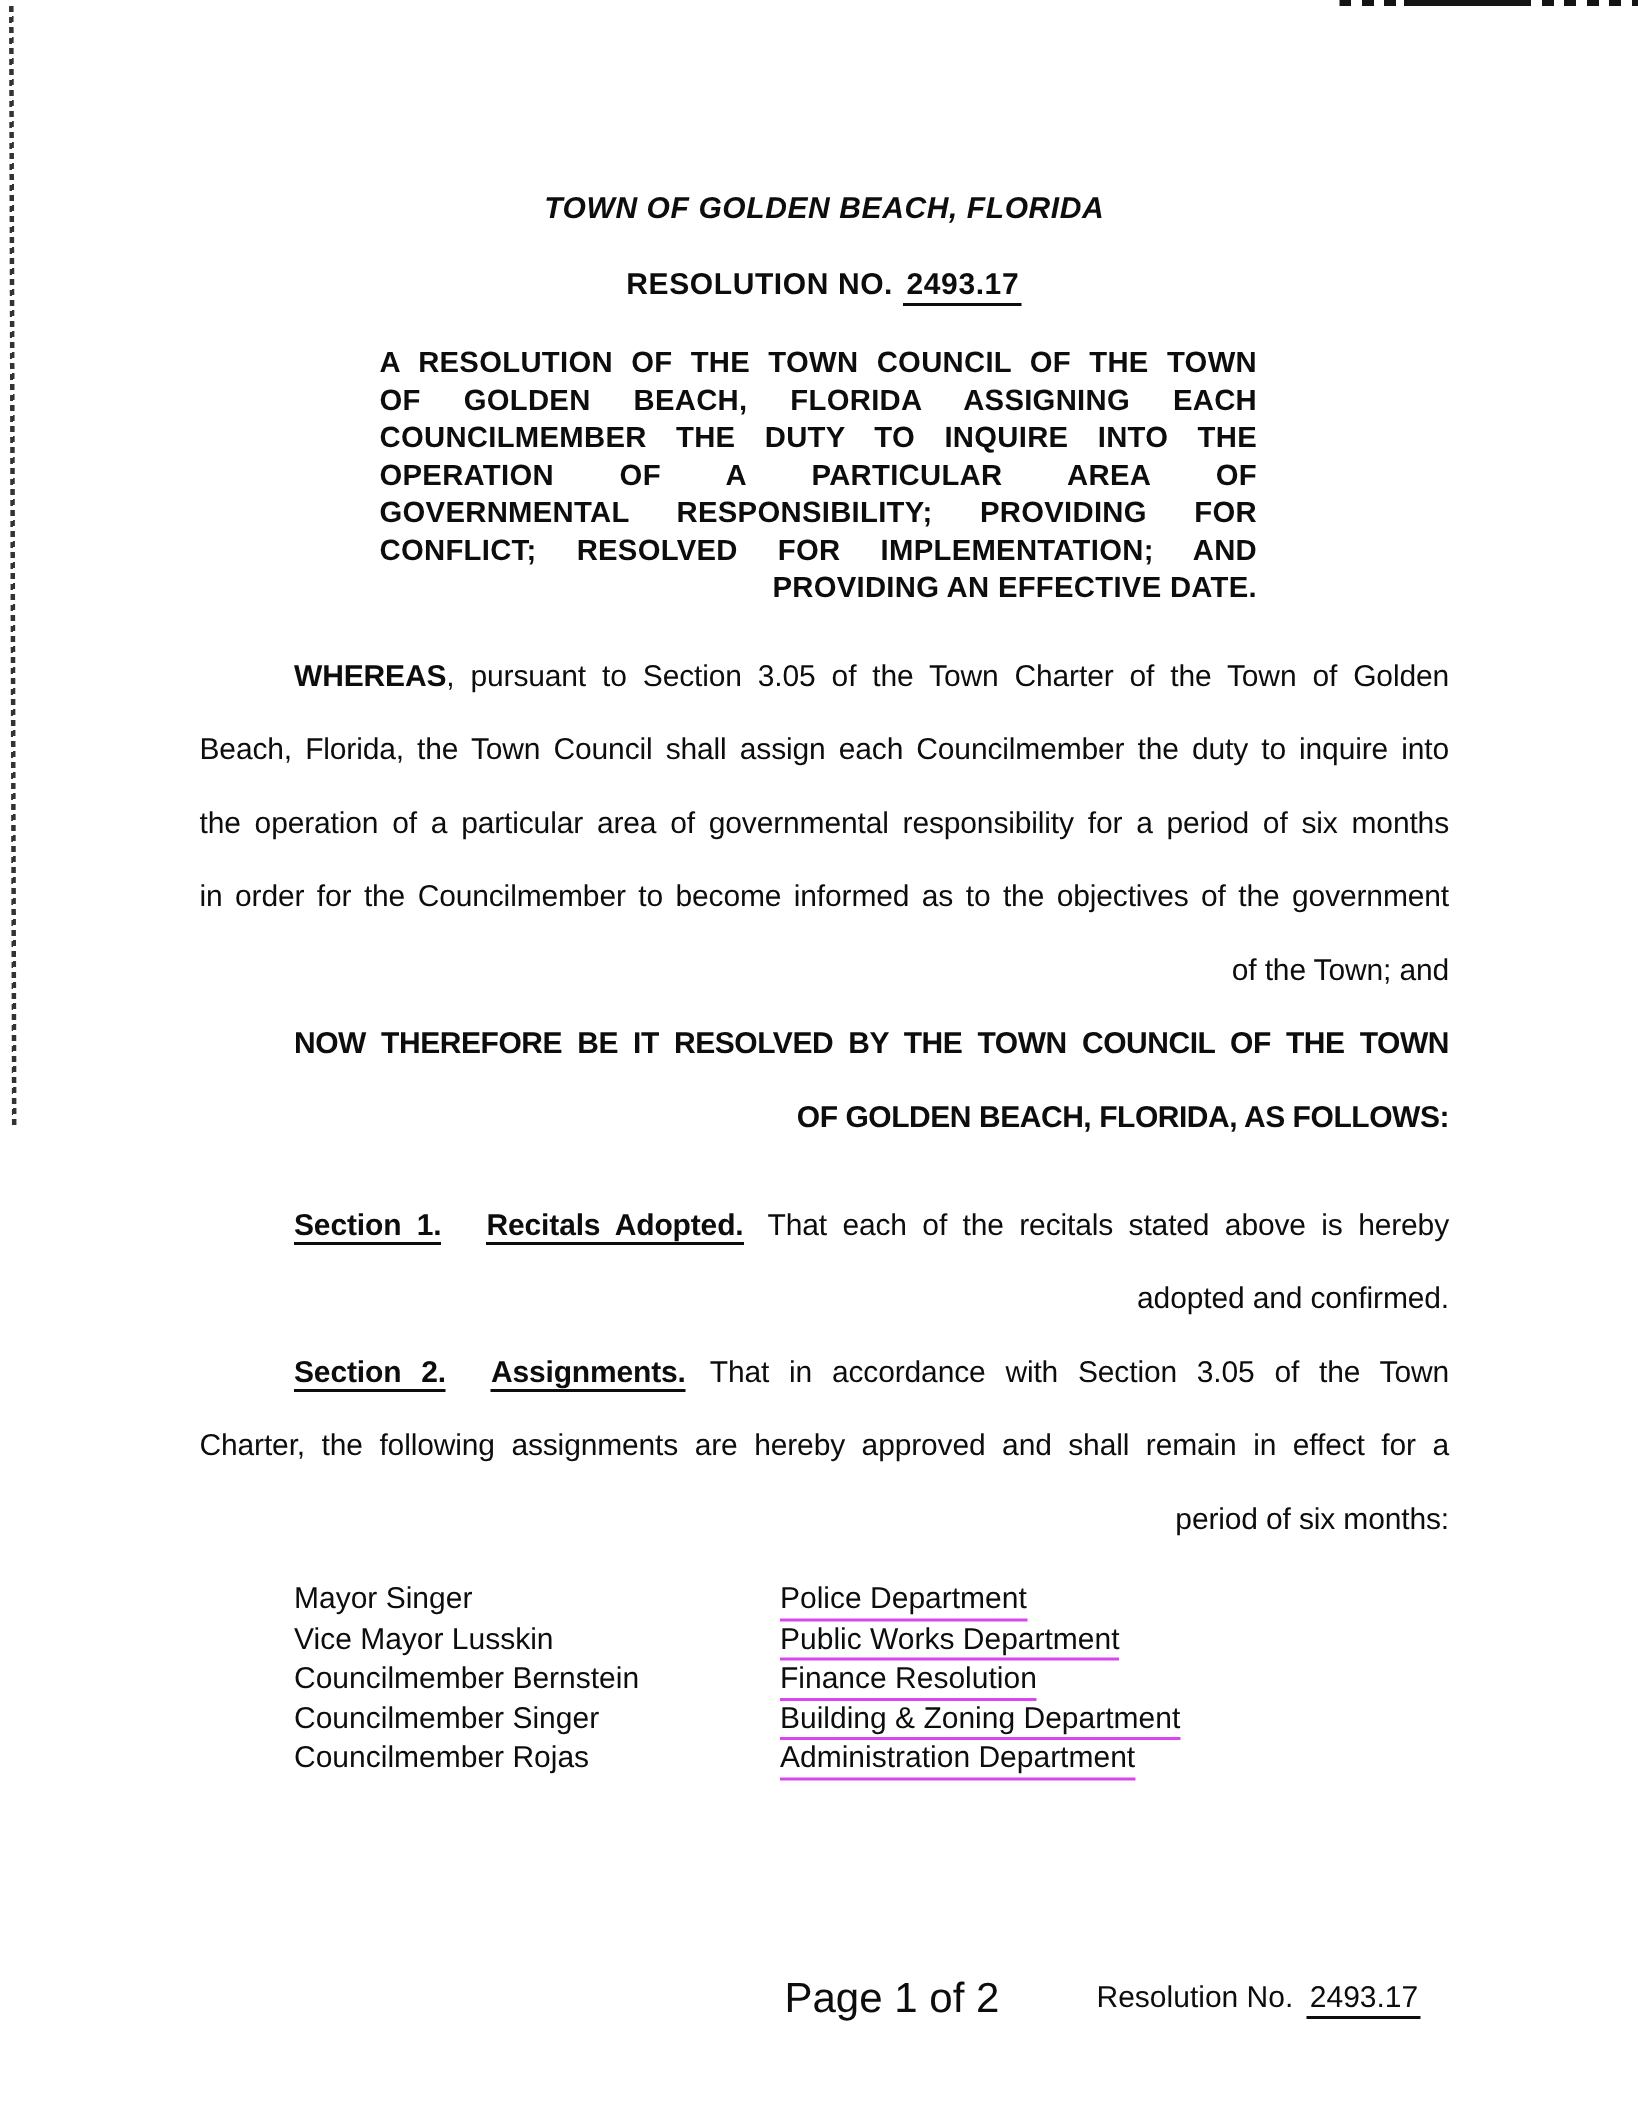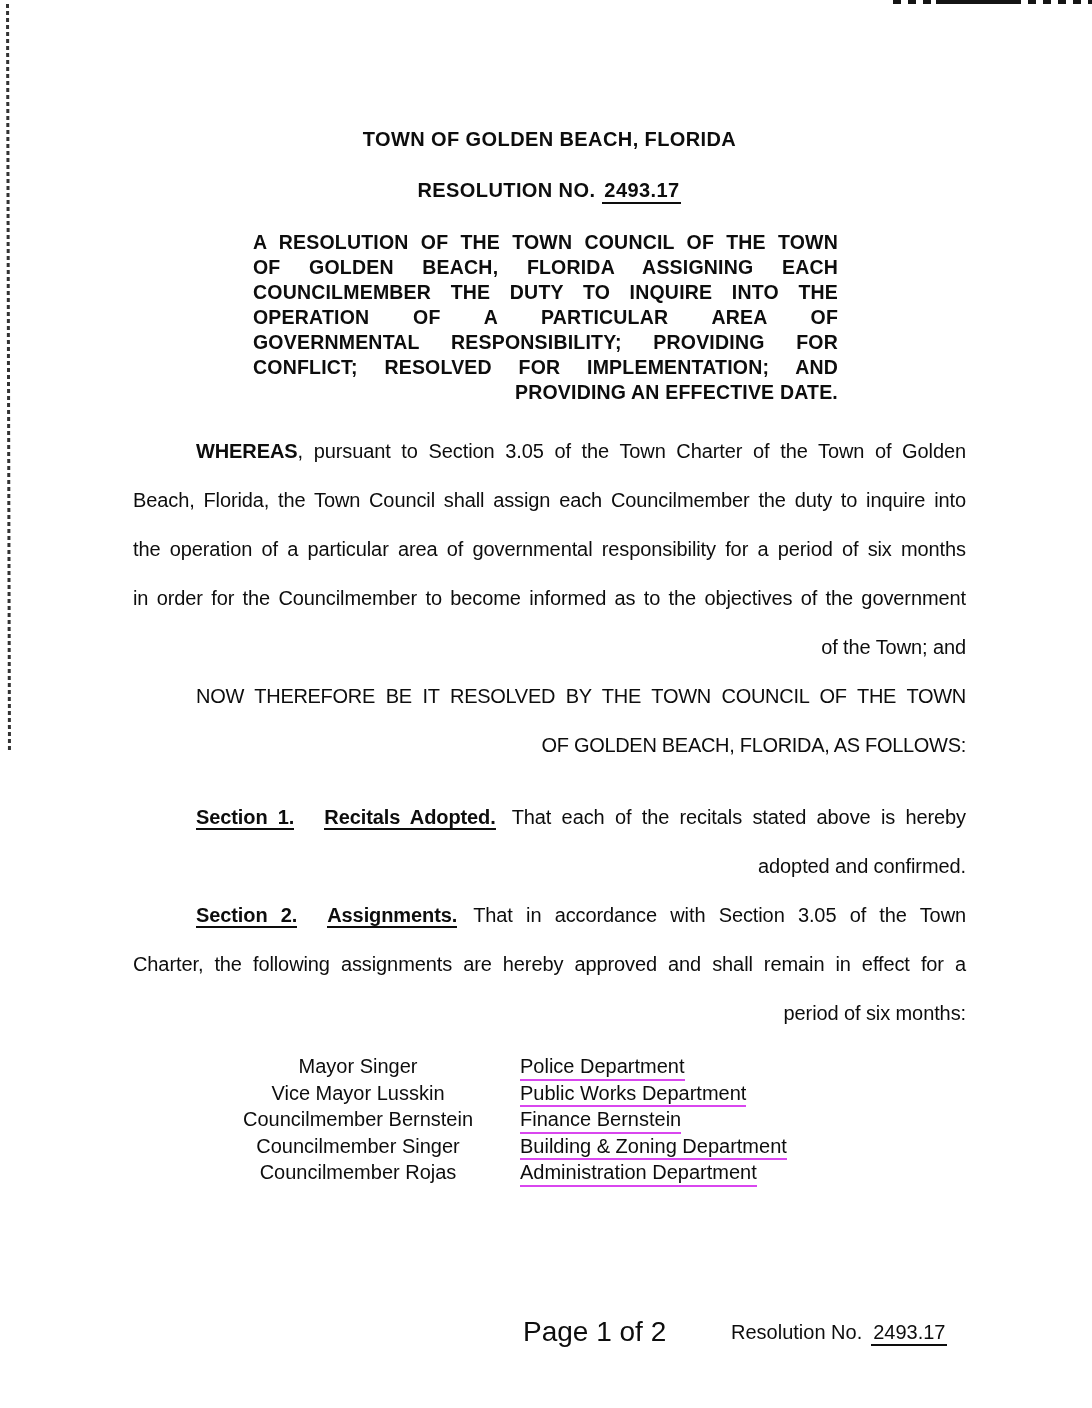--- a/index.html
+++ b/index.html
@@ -29,20 +29,21 @@
   
   .content {
     position: absolute; left: 133px; top: 0; width: 833px;
   }
   .doc-title {
     margin-top: 127px;
     text-align: center;
     font-size: 20px; font-weight: bold;
     line-height: 24px;
     letter-spacing: 0.4px;
+    font-style: italic;
   }
   .res-line {
     margin-top: 27px;
     text-align: center;
     font-size: 20px; font-weight: bold;
     line-height: 24px;
     letter-spacing: 0.4px;
   }
   .res-line .number { margin-left: 7px; }
   .u-num { border-bottom: 2px solid #0d0d0d; padding: 0 2px 1px 2px; }
@@ -54,24 +55,24 @@
   }
   .jline  { text-align: justify; text-align-last: justify; white-space: nowrap; }
   .jlast  { text-align: right; white-space: nowrap; }
   .bodyblock { font-size: 20px; line-height: 49px; letter-spacing: -0.1px; }
   .ind { text-indent: 63px; }
   .b { font-weight: bold; }
   .sec-num { font-weight: bold; border-bottom: 2px solid #0d0d0d; margin-right: 30px; }
   .sec-head { font-weight: bold; border-bottom: 2px solid #0d0d0d; margin-right: 16px; }
   .m-top-recitals { margin-top: 22px; }
   .m-top-section1 { margin-top: 23px; }
-  .resolved { font-weight: normal; letter-spacing: -0.3px; }
+  .resolved { font-weight: bold; letter-spacing: -0.3px; }
   .assignments {
     margin-top: 16px; margin-left: 63px;
-    font-size: 20px; line-height: 24.5px; text-align: center;
+    font-size: 20px; line-height: 24.5px;
   }
   .arow { display: flex; }
   .member { width: 324px; }
   .dept { border-bottom: 2px solid #d946ef; align-self: flex-start; }
   
   .footer-page {
     position: absolute; left: 523px; top: 1320px;
     font-size: 28px; line-height: 24px;
   }
   .footer-res {
@@ -142,21 +143,21 @@
       <div class="arow">
         <span class="member">Mayor Singer</span>
         <span class="dept">Police Department</span>
       </div>
       <div class="arow">
         <span class="member">Vice Mayor Lusskin</span>
         <span class="dept">Public Works Department</span>
       </div>
       <div class="arow">
         <span class="member">Councilmember Bernstein</span>
-        <span class="dept">Finance Bernstein</span>
+        <span class="dept">Finance Resolution</span>
       </div>
       <div class="arow">
         <span class="member">Councilmember Singer</span>
         <span class="dept">Building &amp; Zoning Department</span>
       </div>
       <div class="arow">
         <span class="member">Councilmember Rojas</span>
         <span class="dept">Administration Department</span>
       </div>
     </div>

